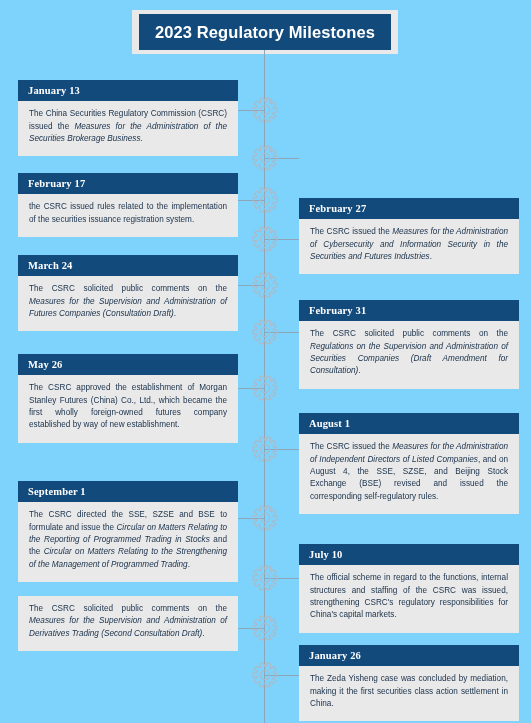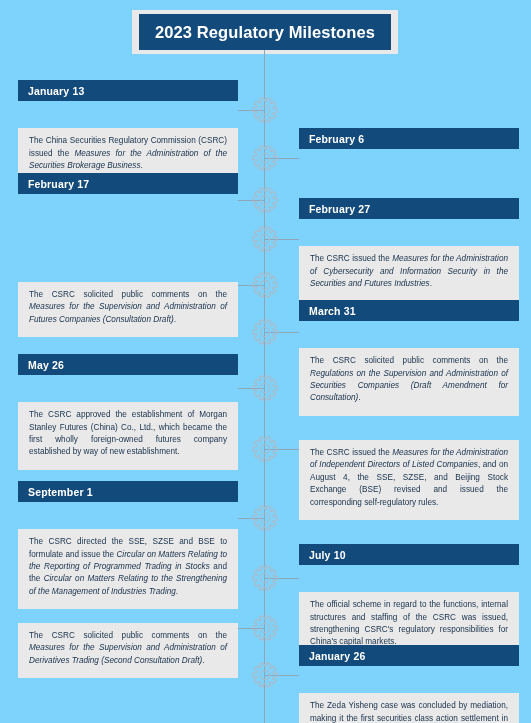--- a/index.html
+++ b/index.html
@@ -84,29 +84,29 @@
   .card.right { left: 299px; }
 
   .card-header {
     background: #134a7c;
     color: #ffffff;
     font-size: 10.5px;
     font-weight: bold;
     padding: 4.5px 0 4.5px 10px;
     letter-spacing: .15px;
     line-height: 1.15;
+    font-family: Liberation Serif, serif;
   }
   .card-body {
     background: #e9e9e9;
     color: #18304a;
     font-size: 8.2px;
     line-height: 1.52;
     padding: 7px 11px 11px 11px;
     text-align: justify;
-    margin-top: 27px;
   }
   .card-body i { font-style: italic; }
 </style>
 </head>
 <body>
 
 <div id="page">
 
   <div class="title-shadow"></div>
   <div class="title-box">
@@ -121,62 +121,63 @@
         <div class="card-body"><span>The China Securities Regulatory Commission (CSRC) issued the </span><i>Measures for the Administration of the Securities Brokerage Business</i><span>.</span></div>
       </div>
       <div class="connector" style="top: 110px; left: 238px; width: 26.7px;"></div>
       <div class="gear" style="top: 110px;">
         <svg viewBox="0 0 26 26" xmlns="http://www.w3.org/2000/svg">
           <path d="M25.04,11.02 L25.04,14.98 L21.18,15.66 L20.69,16.86 L23.90,18.47 L21.57,21.68 L18.05,19.96 L16.95,20.64 L18.61,23.84 L14.83,25.06 L13.00,21.60 L11.71,21.50 L11.17,25.06 L7.39,23.84 L7.95,19.96 L6.96,19.12 L4.43,21.68 L2.10,18.47 L4.82,15.66 L4.51,14.40 L0.96,14.98 L0.96,11.02 L4.82,10.34 L5.31,9.14 L2.10,7.53 L4.43,4.32 L7.95,6.04 L9.05,5.36 L7.39,2.16 L11.17,0.94 L13.00,4.40 L14.29,4.50 L14.83,0.94 L18.61,2.16 L18.05,6.04 L19.04,6.88 L21.57,4.32 L23.90,7.53 L21.18,10.34 L21.49,11.60 Z" fill="none" stroke="currentColor" stroke-width="1.3" stroke-linejoin="round"></path>
           <circle cx="13" cy="13" r="4.6" fill="none" stroke="currentColor" stroke-width="1.3"></circle>
         </svg>
       </div>
       <div class="card right" style="top: 128px;">
-        <div class="card-header">February 6</div>
       </div>
       <div class="connector" style="top: 158px; left: 264.7px; width: 34.3px;"></div>
       <div class="gear" style="top: 158px;">
         <svg viewBox="0 0 26 26" xmlns="http://www.w3.org/2000/svg">
           <path d="M25.04,11.02 L25.04,14.98 L21.18,15.66 L20.69,16.86 L23.90,18.47 L21.57,21.68 L18.05,19.96 L16.95,20.64 L18.61,23.84 L14.83,25.06 L13.00,21.60 L11.71,21.50 L11.17,25.06 L7.39,23.84 L7.95,19.96 L6.96,19.12 L4.43,21.68 L2.10,18.47 L4.82,15.66 L4.51,14.40 L0.96,14.98 L0.96,11.02 L4.82,10.34 L5.31,9.14 L2.10,7.53 L4.43,4.32 L7.95,6.04 L9.05,5.36 L7.39,2.16 L11.17,0.94 L13.00,4.40 L14.29,4.50 L14.83,0.94 L18.61,2.16 L18.05,6.04 L19.04,6.88 L21.57,4.32 L23.90,7.53 L21.18,10.34 L21.49,11.60 Z" fill="none" stroke="currentColor" stroke-width="1.3" stroke-linejoin="round"></path>
           <circle cx="13" cy="13" r="4.6" fill="none" stroke="currentColor" stroke-width="1.3"></circle>
         </svg>
       </div>
       <div class="card left" style="top: 173px;">
         <div class="card-header">February 17</div>
+        <div class="card-body"><span>the CSRC issued rules related to the implementation of the securities issuance registration system.</span></div>
       </div>
       <div class="connector" style="top: 200px; left: 238px; width: 26.7px;"></div>
       <div class="gear" style="top: 200px;">
         <svg viewBox="0 0 26 26" xmlns="http://www.w3.org/2000/svg">
           <path d="M25.04,11.02 L25.04,14.98 L21.18,15.66 L20.69,16.86 L23.90,18.47 L21.57,21.68 L18.05,19.96 L16.95,20.64 L18.61,23.84 L14.83,25.06 L13.00,21.60 L11.71,21.50 L11.17,25.06 L7.39,23.84 L7.95,19.96 L6.96,19.12 L4.43,21.68 L2.10,18.47 L4.82,15.66 L4.51,14.40 L0.96,14.98 L0.96,11.02 L4.82,10.34 L5.31,9.14 L2.10,7.53 L4.43,4.32 L7.95,6.04 L9.05,5.36 L7.39,2.16 L11.17,0.94 L13.00,4.40 L14.29,4.50 L14.83,0.94 L18.61,2.16 L18.05,6.04 L19.04,6.88 L21.57,4.32 L23.90,7.53 L21.18,10.34 L21.49,11.60 Z" fill="none" stroke="currentColor" stroke-width="1.3" stroke-linejoin="round"></path>
           <circle cx="13" cy="13" r="4.6" fill="none" stroke="currentColor" stroke-width="1.3"></circle>
         </svg>
       </div>
       <div class="card right" style="top: 198px;">
         <div class="card-header">February 27</div>
         <div class="card-body"><span>The CSRC issued the </span><i>Measures for the Administration of Cybersecurity and Information Security in the Securities and Futures Industries</i><span>.</span></div>
       </div>
       <div class="connector" style="top: 239px; left: 264.7px; width: 34.3px;"></div>
       <div class="gear" style="top: 239px;">
         <svg viewBox="0 0 26 26" xmlns="http://www.w3.org/2000/svg">
           <path d="M25.04,11.02 L25.04,14.98 L21.18,15.66 L20.69,16.86 L23.90,18.47 L21.57,21.68 L18.05,19.96 L16.95,20.64 L18.61,23.84 L14.83,25.06 L13.00,21.60 L11.71,21.50 L11.17,25.06 L7.39,23.84 L7.95,19.96 L6.96,19.12 L4.43,21.68 L2.10,18.47 L4.82,15.66 L4.51,14.40 L0.96,14.98 L0.96,11.02 L4.82,10.34 L5.31,9.14 L2.10,7.53 L4.43,4.32 L7.95,6.04 L9.05,5.36 L7.39,2.16 L11.17,0.94 L13.00,4.40 L14.29,4.50 L14.83,0.94 L18.61,2.16 L18.05,6.04 L19.04,6.88 L21.57,4.32 L23.90,7.53 L21.18,10.34 L21.49,11.60 Z" fill="none" stroke="currentColor" stroke-width="1.3" stroke-linejoin="round"></path>
           <circle cx="13" cy="13" r="4.6" fill="none" stroke="currentColor" stroke-width="1.3"></circle>
         </svg>
       </div>
       <div class="card left" style="top: 255px;">
+        <div class="card-header">March 24</div>
         <div class="card-body"><span>The CSRC solicited public comments on the </span><i>Measures for the Supervision and Administration of Futures Companies (Consultation Draft)</i><span>.</span></div>
       </div>
       <div class="connector" style="top: 285px; left: 238px; width: 26.7px;"></div>
       <div class="gear" style="top: 285px;">
         <svg viewBox="0 0 26 26" xmlns="http://www.w3.org/2000/svg">
           <path d="M25.04,11.02 L25.04,14.98 L21.18,15.66 L20.69,16.86 L23.90,18.47 L21.57,21.68 L18.05,19.96 L16.95,20.64 L18.61,23.84 L14.83,25.06 L13.00,21.60 L11.71,21.50 L11.17,25.06 L7.39,23.84 L7.95,19.96 L6.96,19.12 L4.43,21.68 L2.10,18.47 L4.82,15.66 L4.51,14.40 L0.96,14.98 L0.96,11.02 L4.82,10.34 L5.31,9.14 L2.10,7.53 L4.43,4.32 L7.95,6.04 L9.05,5.36 L7.39,2.16 L11.17,0.94 L13.00,4.40 L14.29,4.50 L14.83,0.94 L18.61,2.16 L18.05,6.04 L19.04,6.88 L21.57,4.32 L23.90,7.53 L21.18,10.34 L21.49,11.60 Z" fill="none" stroke="currentColor" stroke-width="1.3" stroke-linejoin="round"></path>
           <circle cx="13" cy="13" r="4.6" fill="none" stroke="currentColor" stroke-width="1.3"></circle>
         </svg>
       </div>
       <div class="card right" style="top: 300px;">
-        <div class="card-header">March 31</div>
+        <div class="card-header">February 31</div>
         <div class="card-body"><span>The CSRC solicited public comments on the </span><i>Regulations on the Supervision and Administration of Securities Companies (Draft Amendment for Consultation)</i><span>.</span></div>
       </div>
       <div class="connector" style="top: 332px; left: 264.7px; width: 34.3px;"></div>
       <div class="gear" style="top: 332px;">
         <svg viewBox="0 0 26 26" xmlns="http://www.w3.org/2000/svg">
           <path d="M25.04,11.02 L25.04,14.98 L21.18,15.66 L20.69,16.86 L23.90,18.47 L21.57,21.68 L18.05,19.96 L16.95,20.64 L18.61,23.84 L14.83,25.06 L13.00,21.60 L11.71,21.50 L11.17,25.06 L7.39,23.84 L7.95,19.96 L6.96,19.12 L4.43,21.68 L2.10,18.47 L4.82,15.66 L4.51,14.40 L0.96,14.98 L0.96,11.02 L4.82,10.34 L5.31,9.14 L2.10,7.53 L4.43,4.32 L7.95,6.04 L9.05,5.36 L7.39,2.16 L11.17,0.94 L13.00,4.40 L14.29,4.50 L14.83,0.94 L18.61,2.16 L18.05,6.04 L19.04,6.88 L21.57,4.32 L23.90,7.53 L21.18,10.34 L21.49,11.60 Z" fill="none" stroke="currentColor" stroke-width="1.3" stroke-linejoin="round"></path>
           <circle cx="13" cy="13" r="4.6" fill="none" stroke="currentColor" stroke-width="1.3"></circle>
         </svg>
       </div>
       <div class="card left" style="top: 354px;">
@@ -184,32 +185,33 @@
         <div class="card-body"><span>The CSRC approved the establishment of Morgan Stanley Futures (China) Co., Ltd., which became the first wholly foreign-owned futures company established by way of new establishment.</span></div>
       </div>
       <div class="connector" style="top: 388px; left: 238px; width: 26.7px;"></div>
       <div class="gear" style="top: 388px;">
         <svg viewBox="0 0 26 26" xmlns="http://www.w3.org/2000/svg">
           <path d="M25.04,11.02 L25.04,14.98 L21.18,15.66 L20.69,16.86 L23.90,18.47 L21.57,21.68 L18.05,19.96 L16.95,20.64 L18.61,23.84 L14.83,25.06 L13.00,21.60 L11.71,21.50 L11.17,25.06 L7.39,23.84 L7.95,19.96 L6.96,19.12 L4.43,21.68 L2.10,18.47 L4.82,15.66 L4.51,14.40 L0.96,14.98 L0.96,11.02 L4.82,10.34 L5.31,9.14 L2.10,7.53 L4.43,4.32 L7.95,6.04 L9.05,5.36 L7.39,2.16 L11.17,0.94 L13.00,4.40 L14.29,4.50 L14.83,0.94 L18.61,2.16 L18.05,6.04 L19.04,6.88 L21.57,4.32 L23.90,7.53 L21.18,10.34 L21.49,11.60 Z" fill="none" stroke="currentColor" stroke-width="1.3" stroke-linejoin="round"></path>
           <circle cx="13" cy="13" r="4.6" fill="none" stroke="currentColor" stroke-width="1.3"></circle>
         </svg>
       </div>
       <div class="card right" style="top: 413px;">
+        <div class="card-header">August 1</div>
         <div class="card-body"><span>The CSRC issued the </span><i>Measures for the Administration of Independent Directors of Listed Companies</i><span>, and on August 4, the SSE, SZSE, and Beijing Stock Exchange (BSE) revised and issued the corresponding self-regulatory rules.</span></div>
       </div>
       <div class="connector" style="top: 449px; left: 264.7px; width: 34.3px;"></div>
       <div class="gear" style="top: 449px;">
         <svg viewBox="0 0 26 26" xmlns="http://www.w3.org/2000/svg">
           <path d="M25.04,11.02 L25.04,14.98 L21.18,15.66 L20.69,16.86 L23.90,18.47 L21.57,21.68 L18.05,19.96 L16.95,20.64 L18.61,23.84 L14.83,25.06 L13.00,21.60 L11.71,21.50 L11.17,25.06 L7.39,23.84 L7.95,19.96 L6.96,19.12 L4.43,21.68 L2.10,18.47 L4.82,15.66 L4.51,14.40 L0.96,14.98 L0.96,11.02 L4.82,10.34 L5.31,9.14 L2.10,7.53 L4.43,4.32 L7.95,6.04 L9.05,5.36 L7.39,2.16 L11.17,0.94 L13.00,4.40 L14.29,4.50 L14.83,0.94 L18.61,2.16 L18.05,6.04 L19.04,6.88 L21.57,4.32 L23.90,7.53 L21.18,10.34 L21.49,11.60 Z" fill="none" stroke="currentColor" stroke-width="1.3" stroke-linejoin="round"></path>
           <circle cx="13" cy="13" r="4.6" fill="none" stroke="currentColor" stroke-width="1.3"></circle>
         </svg>
       </div>
       <div class="card left" style="top: 481px;">
         <div class="card-header">September 1</div>
-        <div class="card-body"><span>The CSRC directed the SSE, SZSE and BSE to formulate and issue the </span><i>Circular on Matters Relating to the Reporting of Programmed Trading in Stocks</i><span> and the </span><i>Circular on Matters Relating to the Strengthening of the Management of Industries Trading</i><span>.</span></div>
+        <div class="card-body"><span>The CSRC directed the SSE, SZSE and BSE to formulate and issue the </span><i>Circular on Matters Relating to the Reporting of Programmed Trading in Stocks</i><span> and the </span><i>Circular on Matters Relating to the Strengthening of the Management of Programmed Trading</i><span>.</span></div>
       </div>
       <div class="connector" style="top: 518px; left: 238px; width: 26.7px;"></div>
       <div class="gear" style="top: 518px;">
         <svg viewBox="0 0 26 26" xmlns="http://www.w3.org/2000/svg">
           <path d="M25.04,11.02 L25.04,14.98 L21.18,15.66 L20.69,16.86 L23.90,18.47 L21.57,21.68 L18.05,19.96 L16.95,20.64 L18.61,23.84 L14.83,25.06 L13.00,21.60 L11.71,21.50 L11.17,25.06 L7.39,23.84 L7.95,19.96 L6.96,19.12 L4.43,21.68 L2.10,18.47 L4.82,15.66 L4.51,14.40 L0.96,14.98 L0.96,11.02 L4.82,10.34 L5.31,9.14 L2.10,7.53 L4.43,4.32 L7.95,6.04 L9.05,5.36 L7.39,2.16 L11.17,0.94 L13.00,4.40 L14.29,4.50 L14.83,0.94 L18.61,2.16 L18.05,6.04 L19.04,6.88 L21.57,4.32 L23.90,7.53 L21.18,10.34 L21.49,11.60 Z" fill="none" stroke="currentColor" stroke-width="1.3" stroke-linejoin="round"></path>
           <circle cx="13" cy="13" r="4.6" fill="none" stroke="currentColor" stroke-width="1.3"></circle>
         </svg>
       </div>
       <div class="card right" style="top: 544px;">
         <div class="card-header">July 10</div>

